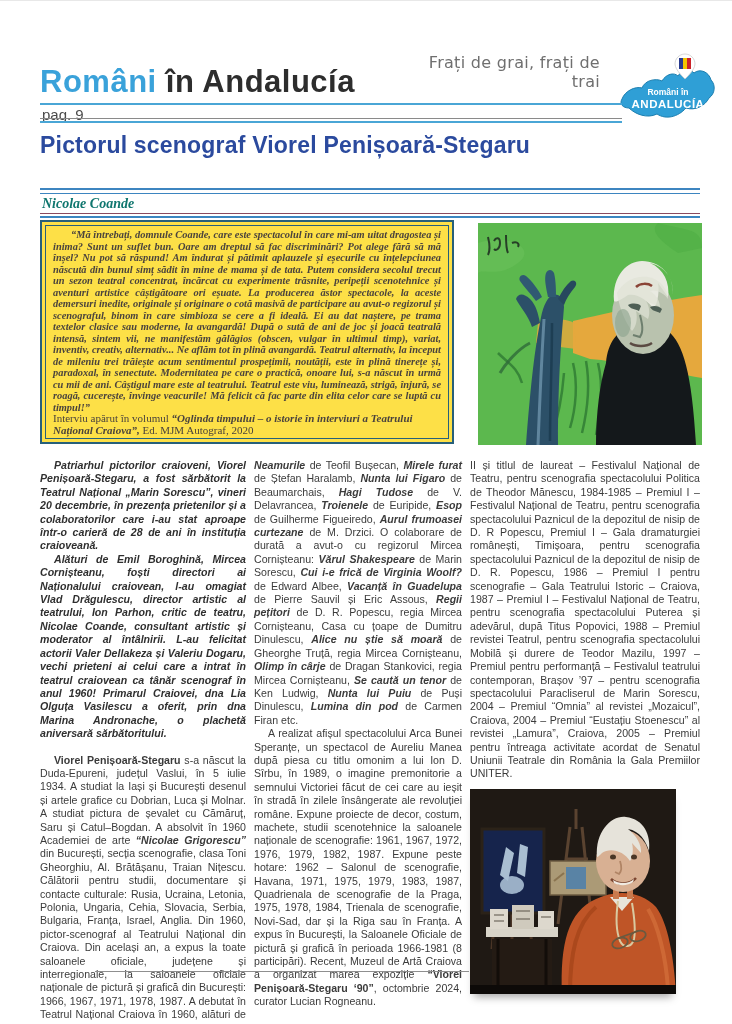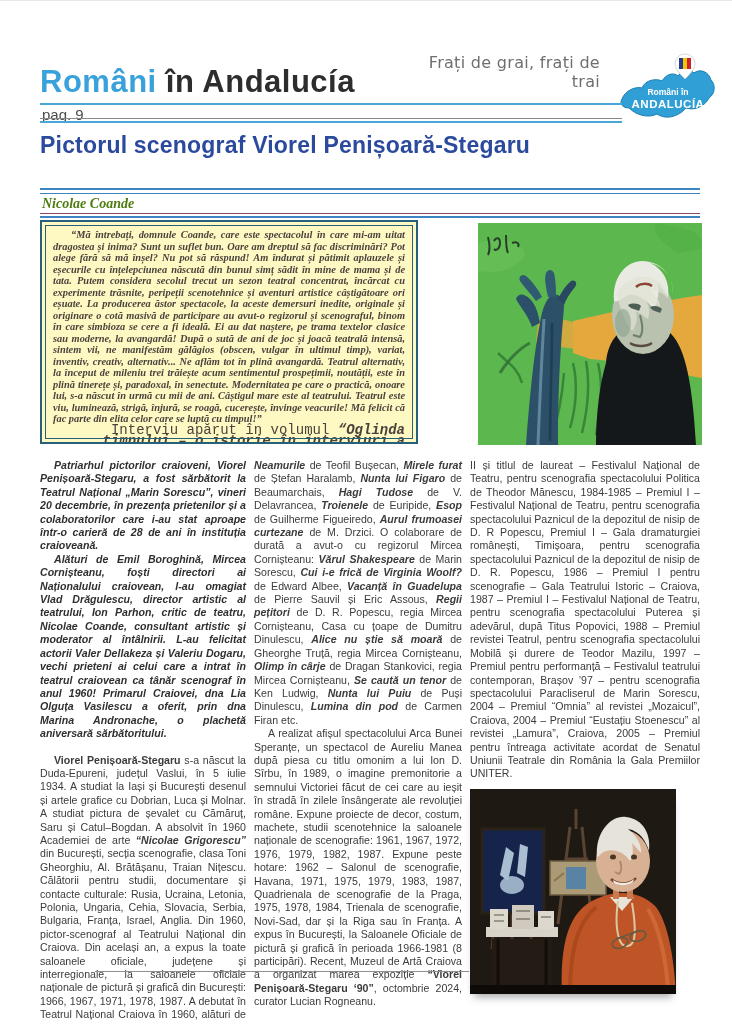--- a/index.html
+++ b/index.html
@@ -40,40 +40,40 @@
     font-family:"DejaVu Sans", sans-serif; font-size:15.5px; color:#2b4a9e;
     font-weight:bold; letter-spacing:.5px;
   }
   .rule-title {
     position:absolute; top:187px; left:40px; width:660px; height:6px;
     border-top:2px solid #3d85c0; border-bottom:1px solid #3d85c0;
   }
   .author {
     position:absolute; top:195px; left:42px;
     font-family:"Liberation Serif", serif; font-style:italic; font-weight:bold;
-    font-size:14px; color:#4d7c0f;
+    font-size:14px; color:#0f766e;
   }
   .rule-author {
     position:absolute; top:212px; left:40px; width:660px; height:5px;
     border-top:1px solid #8a4a5e; border-bottom:2px solid #3d85c0;
   }
   
   .quote-box {
-    position:absolute; top:219px; left:40px; width:378px; height:224px;
+    position:absolute; top:219px; left:40px; width:414px; height:224px;
     border:2px solid #27607a; outline:1px solid #27607a; outline-offset:-6px;
-    padding:7px 11px 0 11px; overflow:hidden; background:#fef9c3;
+    padding:7px 11px 0 11px; overflow:hidden; background:#fde047;
   }
   .quote-text {
     font-family:"Liberation Serif", serif; font-weight:bold; font-style:italic;
     font-size:10.4px; line-height:11.5px; color:#4a433d; text-align:justify;
     text-indent:18px;
   }
   .quote-attr p {
-    font-family:Liberation Mono, monospace; font-size:14px; line-height:11.5px;
-    color:#4a433d; text-align:right; text-indent:0;
+    font-family:Liberation Serif, serif; font-size:11px; line-height:11.5px;
+    color:#4a433d; text-align:left; text-indent:0;
   }
   
   .painting { position:absolute; top:222px; left:478px; width:224px; height:222px; }
   
   .columns {
     position:absolute; top:458px; left:40px; width:660px;
     display:grid; grid-template-columns:206px 208px 230px; column-gap:8px;
   }
   .col p {
     font-size:10.6px; line-height:13.4px; color:#3b3b3b; text-align:justify;

